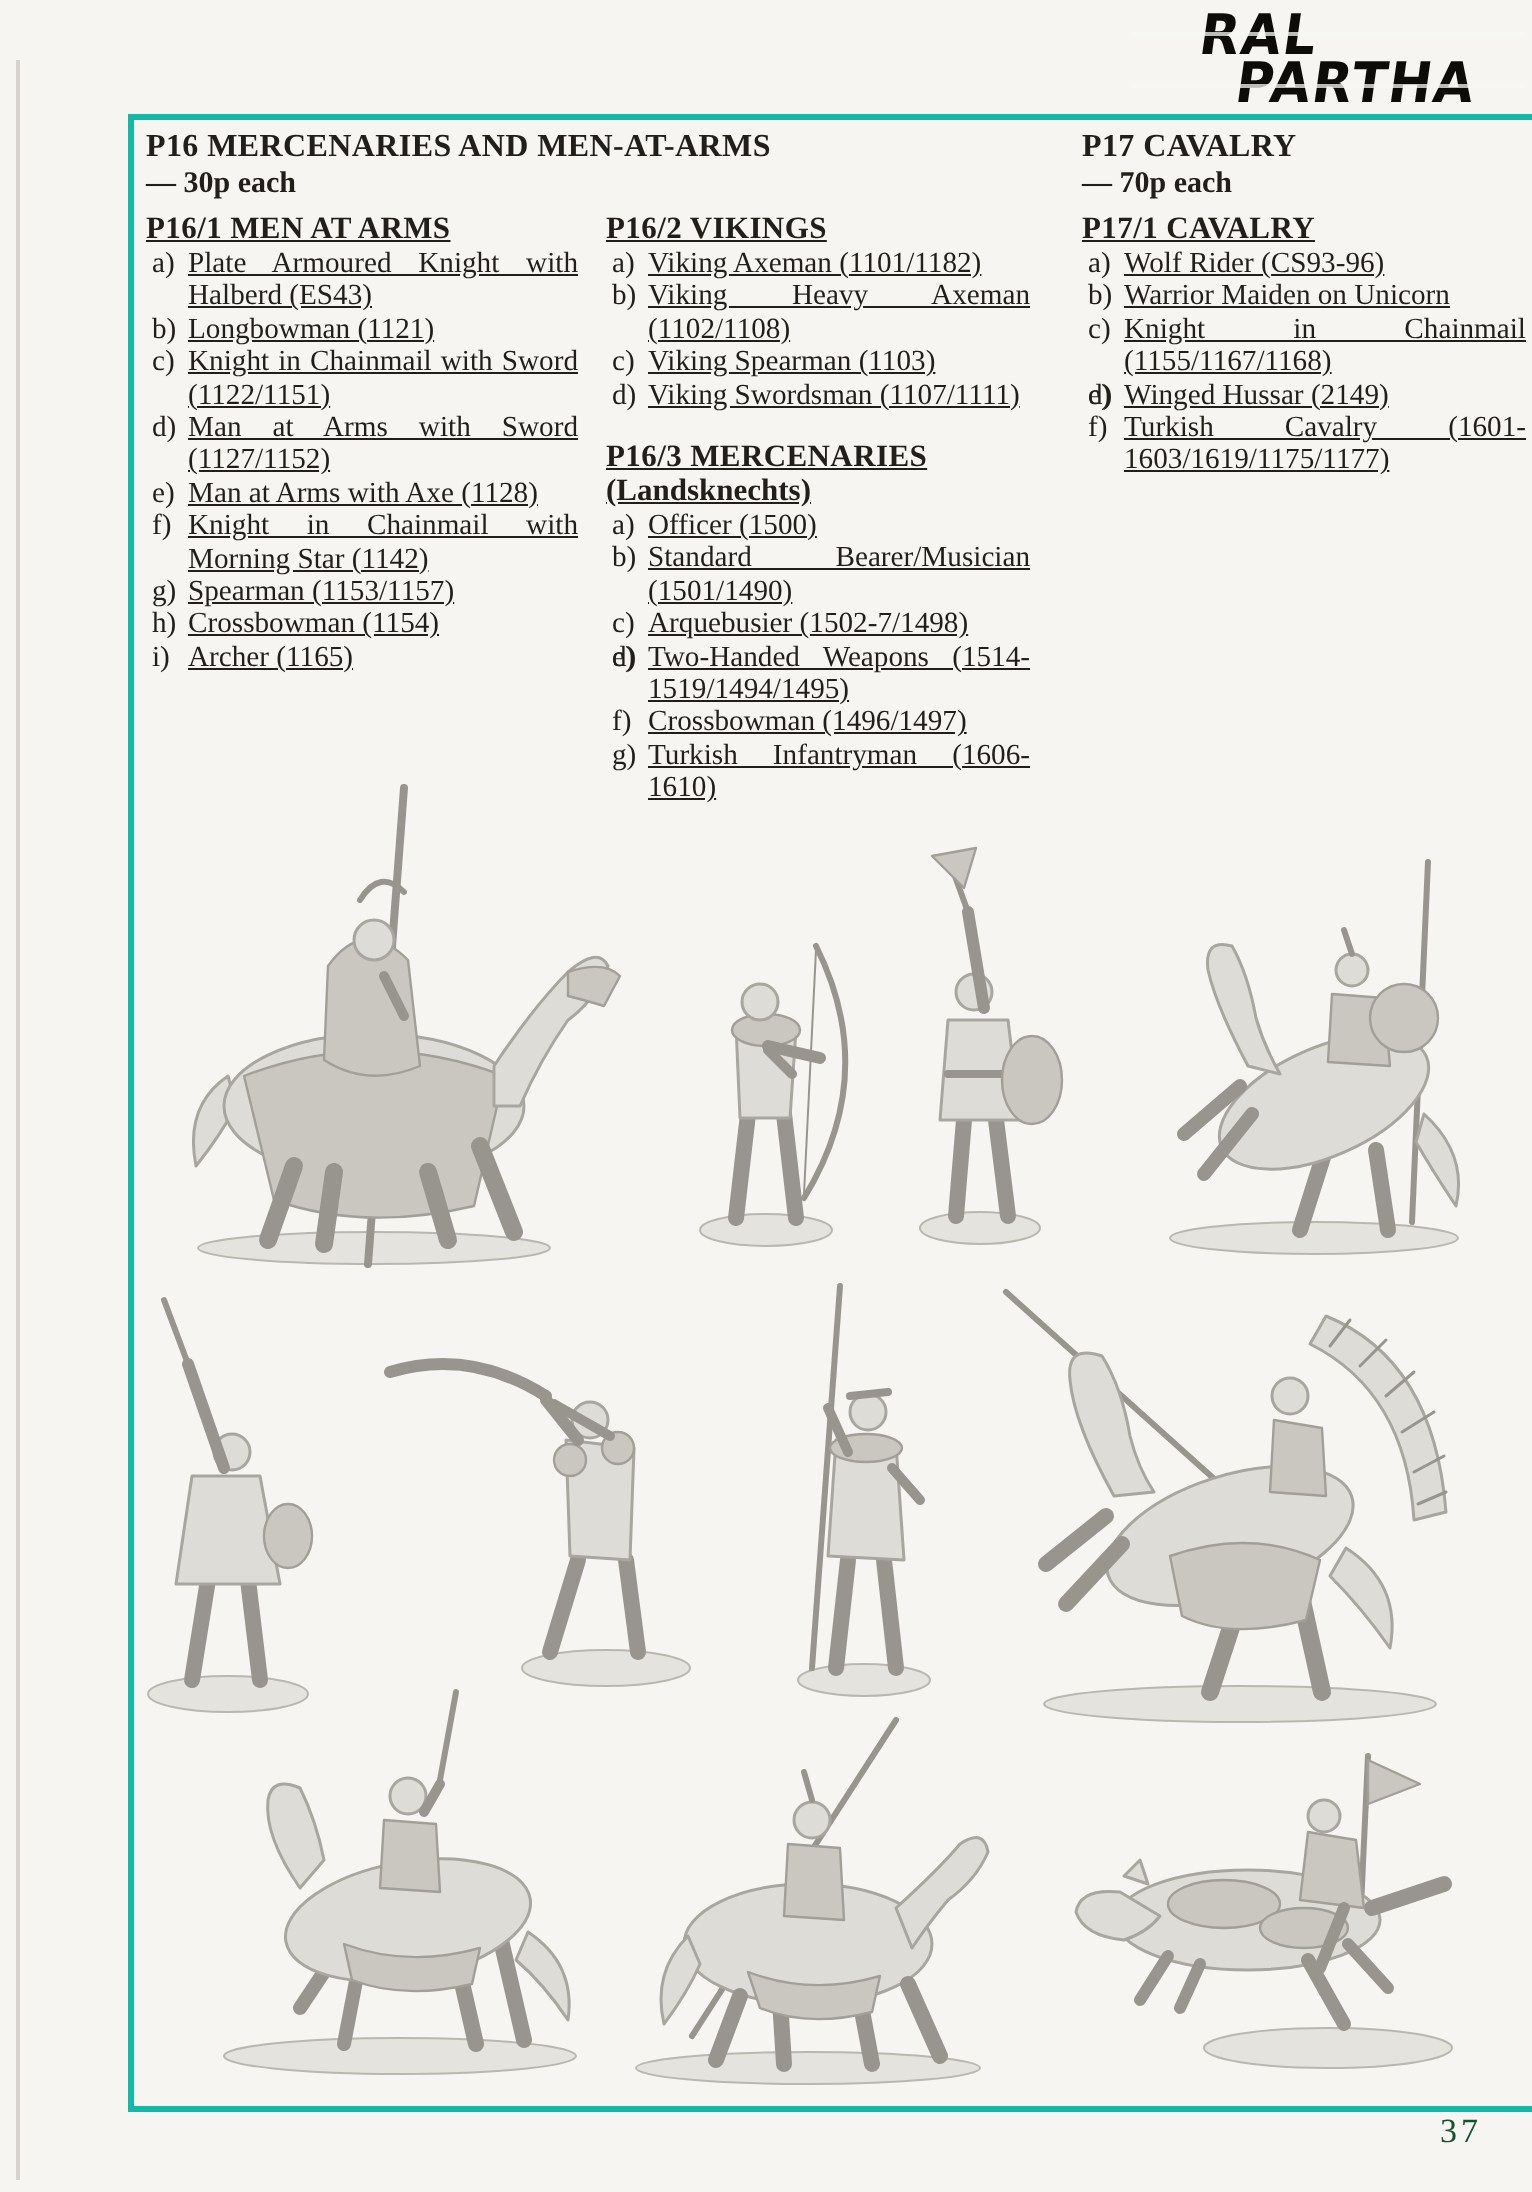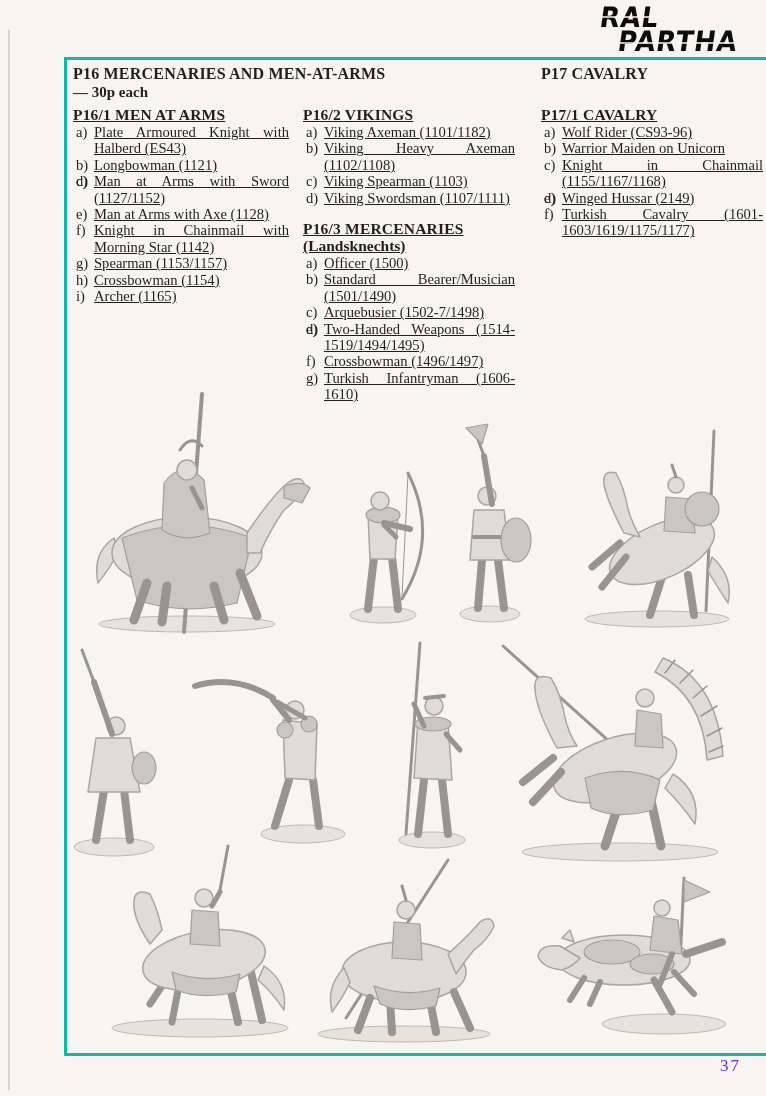--- a/index.html
+++ b/index.html
@@ -60,21 +60,21 @@
 
   
   .ph{position:absolute;opacity:.96;}
   .ph .m{fill:#dddcd6;stroke:#a5a39c;stroke-width:1.5;stroke-linejoin:round;}
   .ph .d{fill:#c8c6bf;stroke:#9e9c95;stroke-width:1.2;stroke-linejoin:round;}
   .ph .ln{stroke:#94928b;stroke-linecap:round;fill:none;}
   .ph .base{fill:#e5e3dd;stroke:#b7b5ae;stroke-width:1;}
 
   .page-number{
     position:absolute;left:720px;top:1056px;
-    font-size:17px;letter-spacing:2px;color:#6d28d9;
+    font-size:17px;letter-spacing:2px;color:#14532d;
   }
 </style>
 </head>
 <body>
 
 <div class="page">
 
   <div class="scan-edge"></div>
 
   <div class="logo">
@@ -85,29 +85,30 @@
   </div>
 
   <div class="box">
 
     <div class="hdr hdr-left">
       <div class="t">P16 MERCENARIES AND MEN-AT-ARMS</div>
       <div class="p">— 30p each</div>
     </div>
     <div class="hdr hdr-right">
       <div class="t">P17 CAVALRY</div>
+      <div class="p">— 70p each</div>
     </div>
 
     <div class="col col1">
       <div class="sec">
         <h3 class="sec-title">P16/1 MEN AT ARMS</h3>
         <div class="items">
           <div class="item"><span class="key">a)</span><span class="txt">Plate Armoured Knight with Halberd (ES43)</span></div>
           <div class="item"><span class="key">b)</span><span class="txt">Longbowman (1121)</span></div>
-          <div class="item"><span class="key">c)</span></div>
+          <div class="item"><span class="key">c)</span><span class="txt">Knight in Chainmail with Sword (1122/1151)</span></div>
           <div class="item"><span class="key">d)</span><span class="txt">Man at Arms with Sword (1127/1152)</span></div>
           <div class="item"><span class="key">e)</span><span class="txt">Man at Arms with Axe (1128)</span></div>
           <div class="item"><span class="key">f)</span><span class="txt">Knight in Chainmail with Morning Star (1142)</span></div>
           <div class="item"><span class="key">g)</span><span class="txt">Spearman (1153/1157)</span></div>
           <div class="item"><span class="key">h)</span><span class="txt">Crossbowman (1154)</span></div>
           <div class="item"><span class="key">i)</span><span class="txt">Archer (1165)</span></div>
         </div>
       </div>
     </div>
 

